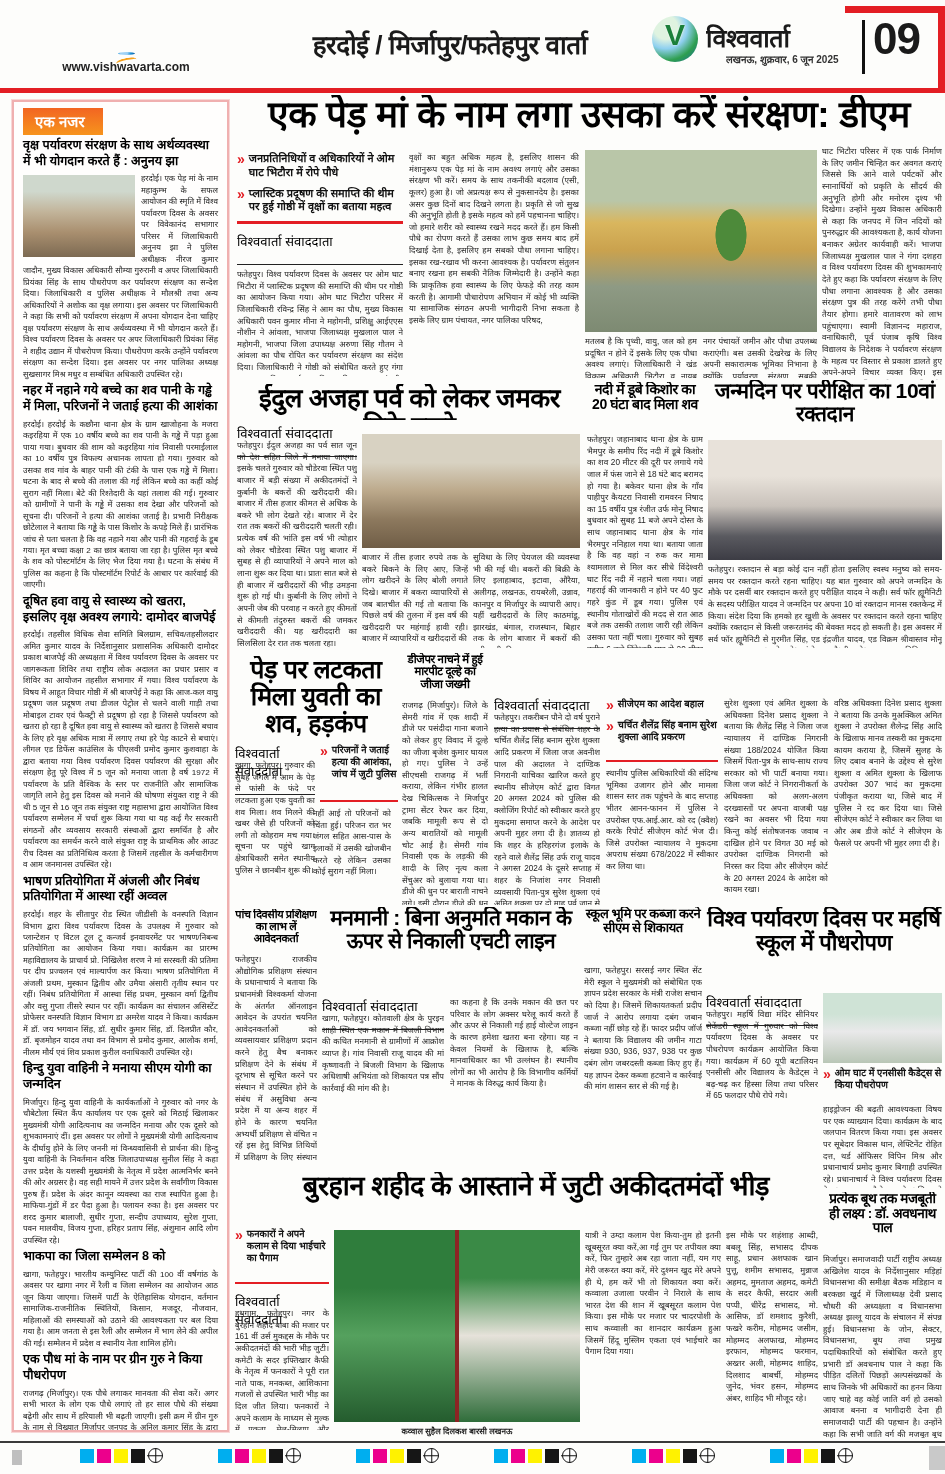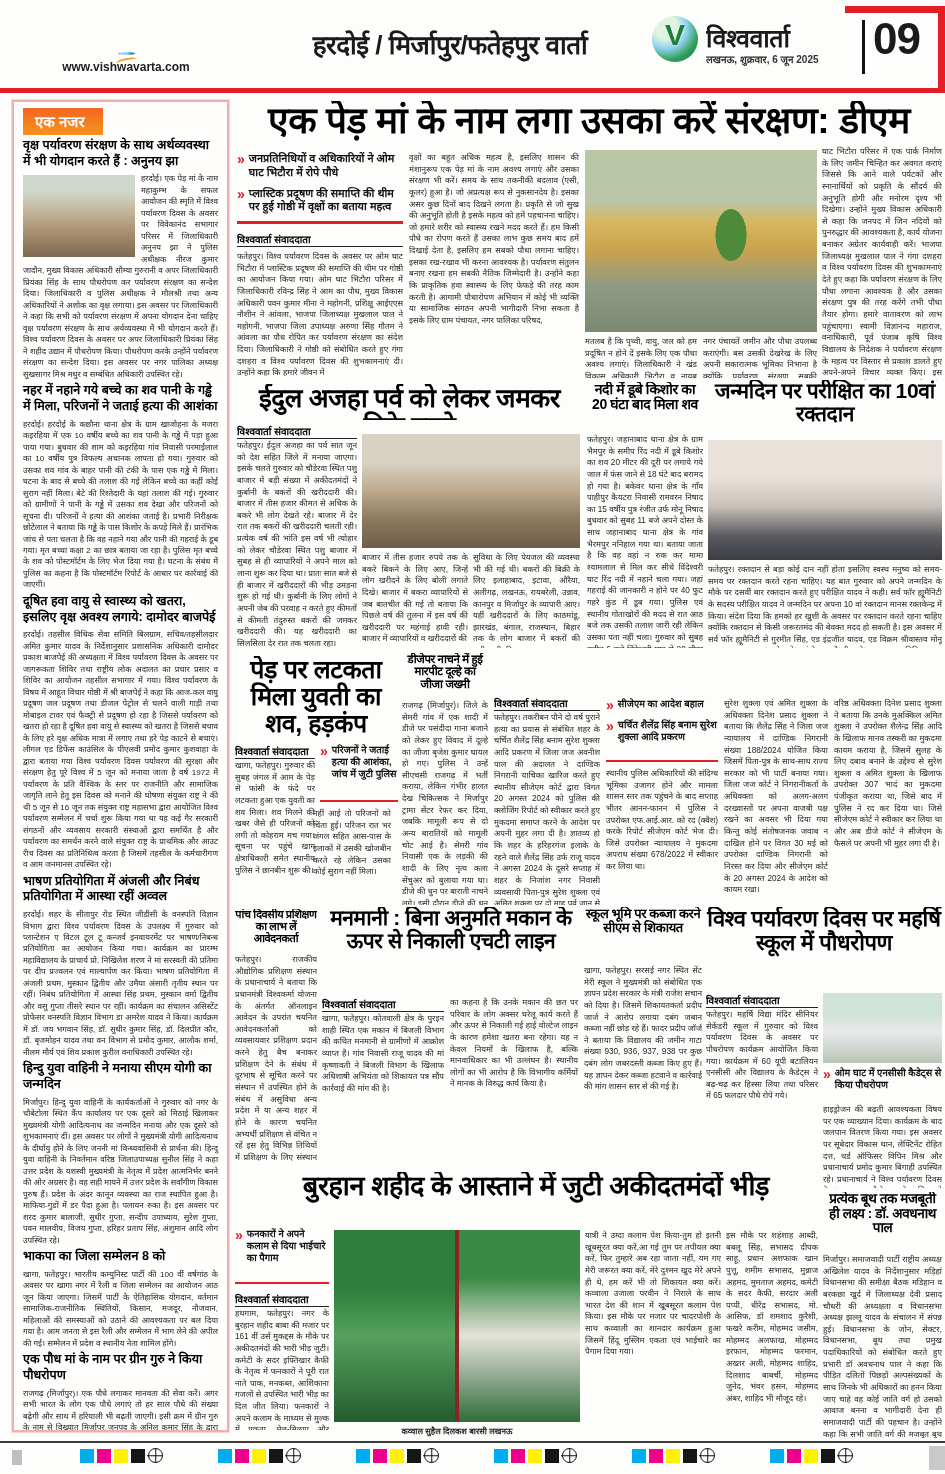--- a/index.html
+++ b/index.html
@@ -15,42 +15,42 @@
     position:relative; }
   .ie-icon::after { content:""; position:absolute; left:-2px; top:6px; width:21px; height:5px;
     border-radius:50%; border-top:2.5px solid #f7a11a; transform:rotate(-12deg); }
   .masthead-title { font-size:26px; font-weight:800; text-align:center; letter-spacing:-0.5px; }
   .logo-globe { width:46px; height:46px; border-radius:50%;
     background: radial-gradient(circle at 30% 25%, #dff3e0 0 25%, #8fd0f0 45%, #2e9e4f 70%, #1565a8 100%);
     position:relative; }
   .logo-globe::after { content:"V"; position:absolute; left:0; top:2px; width:100%; text-align:center;
     font-size:30px; font-weight:800; color:#1b7f3a; text-shadow:0 0 2px #fff; }
   .logo-name { font-size:25px; font-weight:800; letter-spacing:-0.5px; }
-  .logo-edition { font-size:10px; font-weight:bold; color:#333; }
+  .logo-edition { font-size:10px; font-weight:bold; color:#333;margin-left:20px; }
   .pageno { font-size:44px; font-weight:800; letter-spacing:-1px; }
   .red { background:#e31e24; }
   
   #eknajar { border:2px solid #f0b0b0; outline:1px solid #f8d7d7; padding:6px 9px; background:#fffefd; }
   .en-tag { display:inline-block; background:linear-gradient(180deg,#f26522,#f7941d);
     color:#fff; font-size:15px; font-weight:800; padding:3px 18px 4px 12px; }
   .en-title { font-size:12.6px; font-weight:800; line-height:1.25; margin:3px 0 4px; color:#000; }
   .en-body { font-size:8.1px; line-height:1.42; text-align:justify; color:#222; }
   .en-photo { float:left; width:112px; height:82px; margin:2px 6px 2px 0; }
   .ph-plant { background: linear-gradient(180deg,#b9c6a8 0 28%, #d9b65e 40%, #caa24e 55%, #8e9a84 75%, #7d8a72 100%);
     position:relative; }
   .ph-plant::before { content:""; position:absolute; left:55%; top:30%; width:36px; height:60px;
     background:radial-gradient(ellipse at center,#4d8a3a 0 60%, transparent 62%); }
   .ph-crowd { background: linear-gradient(180deg,#cfd8cd 0 20%, #c2b49a 45%, #a98f6f 70%, #7c6a52 100%); }
   .ph-market { background: linear-gradient(180deg,#d8d2c2 0 25%, #bca98b 50%, #8d795e 75%, #6f5d46 100%); }
   .ph-blood { background: linear-gradient(180deg,#e8e2da 0 30%, #c9c2bb 55%, #5a5a60 80%, #3c3c44 100%); }
   .ph-students { background: linear-gradient(180deg,#cfe3d6 0 30%, #e9e9ea 55%, #b9c6b6 100%); }
   .ph-stage { background: linear-gradient(180deg,#2f7d3c 0 30%, #55a15e 55%, #245c2e 100%); }
   
   .h800 { font-weight:800; text-align:center; line-height:1.08; letter-spacing:-0.4px; color:#000; }
-  .byl { font-size:10px; font-weight:700; border-bottom:1.6px solid #222; padding-bottom:0; color:#000; }
+  .byl { font-size:13px; font-weight:400; border-bottom:1.6px solid #222; padding-bottom:14px; color:#000; }
   .bt { font-size:8.2px; line-height:1.42; text-align:justify; color:#1f1f1f; }
   .blt { display:flex; gap:4px; font-size:11px; font-weight:800; line-height:1.25; color:#111; margin-bottom:7px; }
   .blt::before { content:"\00BB"; color:#e31e24; font-size:14px; line-height:1; font-weight:800; }
   .blt-sm { font-size:9.6px; }
   .redrule { height:3px; background:#e31e24; }
   
   .regrow { display:flex; gap:3px; align-items:center; }
   .regc { width:14px; height:14px; }
   .c-c { background:#00aeef; } .c-m { background:#ec008c; } .c-y { background:#fff200; } .c-k { background:#161616; }
   .c-reg { width:15px; height:15px; border:1.6px solid #111; border-radius:50%; position:relative; background:#fff; }
@@ -108,21 +108,21 @@
       <div class="en-title">भाकपा का जिला सम्मेलन 8 को</div>
       <div class="en-body">खागा, फतेहपुर। भारतीय कम्युनिस्ट पार्टी की 100 वीं वर्षगांठ के अवसर पर खागा नगर में रैली व जिला सम्मेलन का आयोजन आठ जून किया जाएगा। जिसमें पार्टी के ऐतिहासिक योगदान, वर्तमान सामाजिक-राजनीतिक स्थितियों, किसान, मजदूर, नौजवान, महिलाओं की समस्याओं को उठाने की आवश्यकता पर बल दिया गया है। आम जनता से इस रैली और सम्मेलन में भाग लेने की अपील की गई। सम्मेलन में प्रदेश व स्थानीय नेता शामिल होंगे।</div>
     </div>
     <div>
       <div class="en-title">एक पौध मां के नाम पर ग्रीन गुरु ने किया पौधरोपण</div>
       <div class="en-body">राजगढ़ (मिर्जापुर)। एक पौधे लगाकर मानवता की सेवा करें। अगर सभी भारत के लोग एक पौधे लगाएं तो हर साल पौधे की संख्या बढ़ेगी और साथ में हरियाली भी बढ़ती जाएगी। इसी क्रम में ग्रीन गुरु के नाम से विख्यात मिर्जापुर जनपद के अनिल कुमार सिंह के द्वारा निराले पौधों पर कलके एक मिसाल कायम की है। विश्व पर्यावरण दिवस पर लगातार पौध रोपण के क्रम में गुरुवार को खेल क्रान्ति एवं पर्यावरण शुद्धिकरण फाउंडेशन, ट्रस्ट द्वारा संचालित पर्यावरण शुद्धिकरण अभियान के संस्थापक सचिव, अनिल कुमार सिंह ग्रीन गुरु मुख्य मंत्री योगी आदित्य नाथ द्वारा गंगा सेवक सम्मान से सम्मानित प्रधानाचार्य, शानि निकेतन इण्टर कॉलेज, पड़ोखरा मिर्जापुर, 01जुलाई 2015 से लगातार प्रति दिन किये जा रहे पौध रोपण के 3628 वें दिन के क्रम में विश्व पर्यावरण दिवस व गंगा दशहरा के पावन पर्व पर एक पौध मां के नाम 2.0 के अवसर पर अपने आवासीय परिसर जे, पी .पुरम कॉलोनी पटेल नगर,कछवा रोड के पुरा मिर्जापुर के गमले में फुटबॉल लिली के पौध का रोपण अभिनव सिंह के सहयोग से किया।</div>
     </div>
     
   </div>
 
-  <div class="abs h800" style="left:233px; top:95px; width:712px; height:48px; font-size:37px;margin-top:6px;">एक पेड़ मां के नाम लगा उसका करें संरक्षण: डीएम</div>
+  <div class="abs h800" style="left:233px; top:95px; width:712px; height:48px; font-size:37px;">एक पेड़ मां के नाम लगा उसका करें संरक्षण: डीएम</div>
   <div class="abs" style="left:237px; top:152px; width:166px; height:224px;">
     <div class="blt">
         <span>जनप्रतिनिधियों व अधिकारियों ने ओम घाट भिटौरा में रोपे पौधे</span>
       </div>
     <div class="blt">
         <span>प्लास्टिक प्रदूषण की समाप्ति की थीम पर हुई गोष्ठी में वृक्षों का बताया महत्व</span>
       </div>
     <div class="redrule" style="margin:4px 0 8px;"></div>
     <div class="byl" style="margin-bottom:4px;">विश्ववार्ता संवाददाता</div>
     <div class="bt">फतेहपुर। विश्व पर्यावरण दिवस के अवसर पर ओम घाट भिटौरा में प्लास्टिक प्रदूषण की समाप्ति की थीम पर गोष्ठी का आयोजन किया गया। ओम घाट भिटौरा परिसर में जिलाधिकारी रविन्द्र सिंह ने आम का पौध, मुख्य विकास अधिकारी पवन कुमार मीना ने महोगनी, प्रशिक्षु आईएएस नौशीन ने आंवला, भाजपा जिलाध्यक्ष मुखलाल पाल ने महोगनी, भाजपा जिला उपाध्यक्ष अरुणा सिंह गौतम ने आंवला का पौध रोपित कर पर्यावरण संरक्षण का संदेश दिया। जिलाधिकारी ने गोष्ठी को संबोधित करते हुए गंगा दशहरा व विश्व पर्यावरण दिवस की शुभकामनाएं दी। उन्होंने कहा कि हमारे जीवन में</div>

